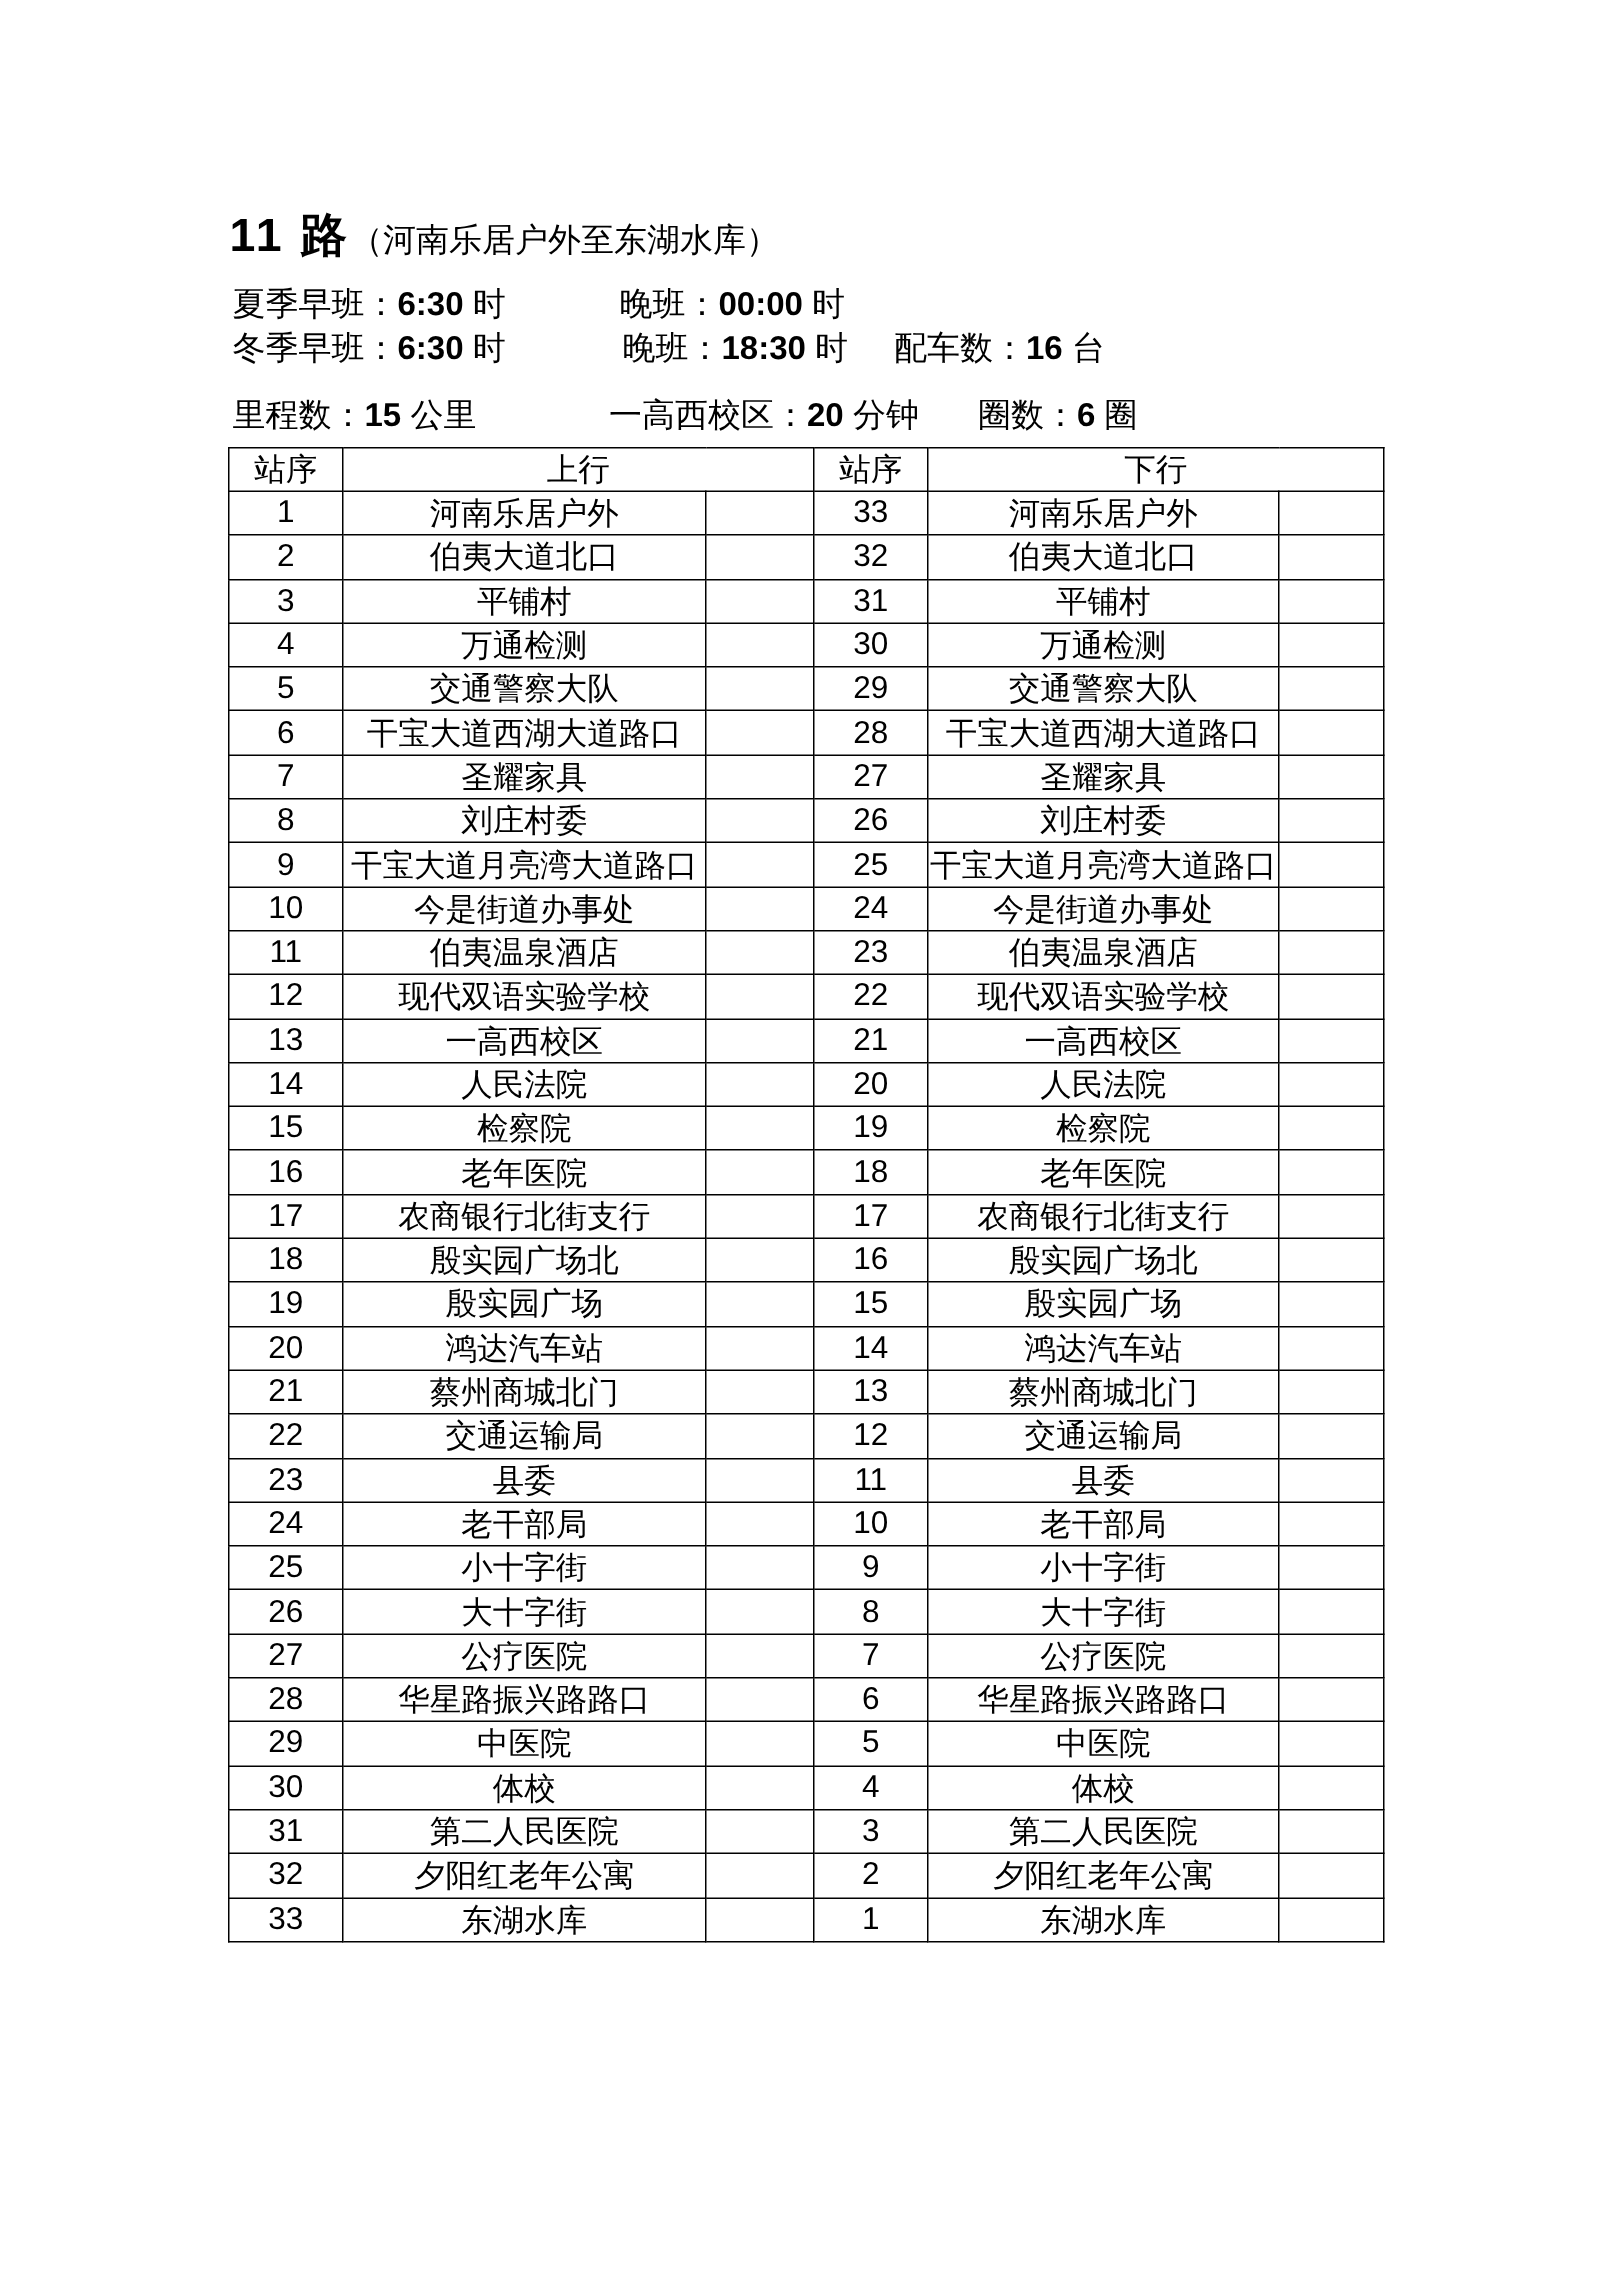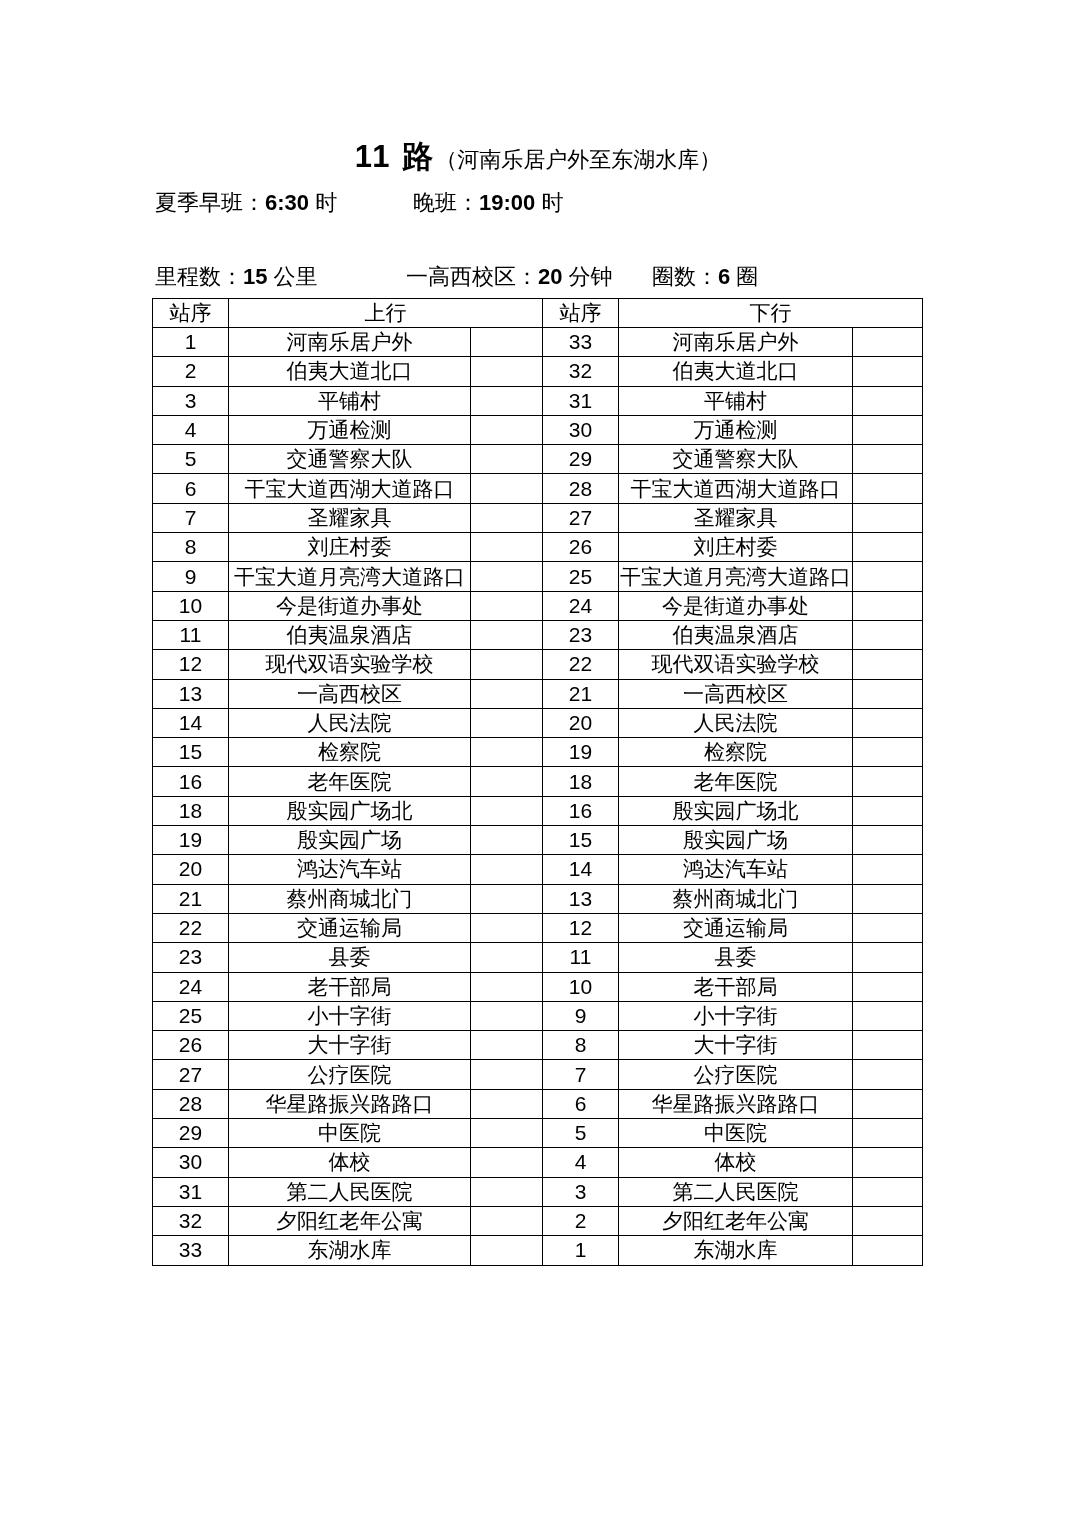--- a/index.html
+++ b/index.html
@@ -5,21 +5,21 @@
   html,body{margin:0;padding:0;}
   body{
     width:1074px;height:1520px;background:#ffffff;color:#000000;
     font-family:"Liberation Sans","DejaVu Sans",sans-serif;
     position:relative;overflow:hidden;
   }
   .page{position:absolute;inset:0;}
   
   .title{
     position:absolute;top:136px;left:153px;width:770px;
-    text-align:center;white-space:nowrap;
+    white-space:nowrap;
   }
   .title .route{font-size:31px;font-weight:bold;letter-spacing:2px;}
   .title .subtitle{font-size:22px;font-weight:normal;}
   
   .info-line{position:absolute;left:0;width:1074px;height:28px;font-size:22px;white-space:nowrap;}
   .info-line .seg{position:absolute;top:0;}
   .info-line b{font-weight:bold;font-size:22px;}
   #line1{top:188px;text-align:right;} #line2{top:217px;} #line3{top:246px;margin-top:16px;} #line4{top:275px;}
   
   table.route-table{
@@ -40,23 +40,28 @@
 <body>
 
 <div class="page">
 
   <div class="title">
     <span class="route">11 路</span><span class="subtitle">（河南乐居户外至东湖水库）</span>
   </div>
 
   <div class="info-line" id="line1">
     <span class="seg" style="left:155px"><span>夏季早班：</span><b>6:30</b><span> 时</span></span>
-    <span class="seg" style="left:413px"><span>晚班：</span><b>19:00</b><span> 时</span></span>
+    <span class="seg" style="left:413px"><span>晚班：</span><b>00:00</b><span> 时</span></span>
   </div>
 
+  <div class="info-line" id="line2">
+    <span class="seg" style="left:155px"><span>冬季早班：</span><b>6:30</b><span> 时</span></span>
+    <span class="seg" style="left:415px"><span>晚班：</span><b>18:30</b><span> 时</span></span>
+    <span class="seg" style="left:596px"><span>配车数：</span><b>16</b><span> 台</span></span>
+  </div>
 
   <div class="info-line" id="line3">
     <span class="seg" style="left:155px"><span>里程数：</span><b>15</b><span> 公里</span></span>
     <span class="seg" style="left:406px"><span>一高西校区：</span><b>20</b><span> 分钟</span></span>
     <span class="seg" style="left:652px"><span>圈数：</span><b>6</b><span> 圈</span></span>
   </div>
 
 
   <table class="route-table">
     <colgroup>
@@ -198,20 +203,28 @@
         </tr>
         <tr>
           <td>16</td>
           <td>老年医院</td>
           <td></td>
           <td>18</td>
           <td>老年医院</td>
           <td></td>
         </tr>
         <tr>
+          <td>17</td>
+          <td>农商银行北街支行</td>
+          <td></td>
+          <td>17</td>
+          <td>农商银行北街支行</td>
+          <td></td>
+        </tr>
+        <tr>
           <td>18</td>
           <td>殷实园广场北</td>
           <td></td>
           <td>16</td>
           <td>殷实园广场北</td>
           <td></td>
         </tr>
         <tr>
           <td>19</td>
           <td>殷实园广场</td>

